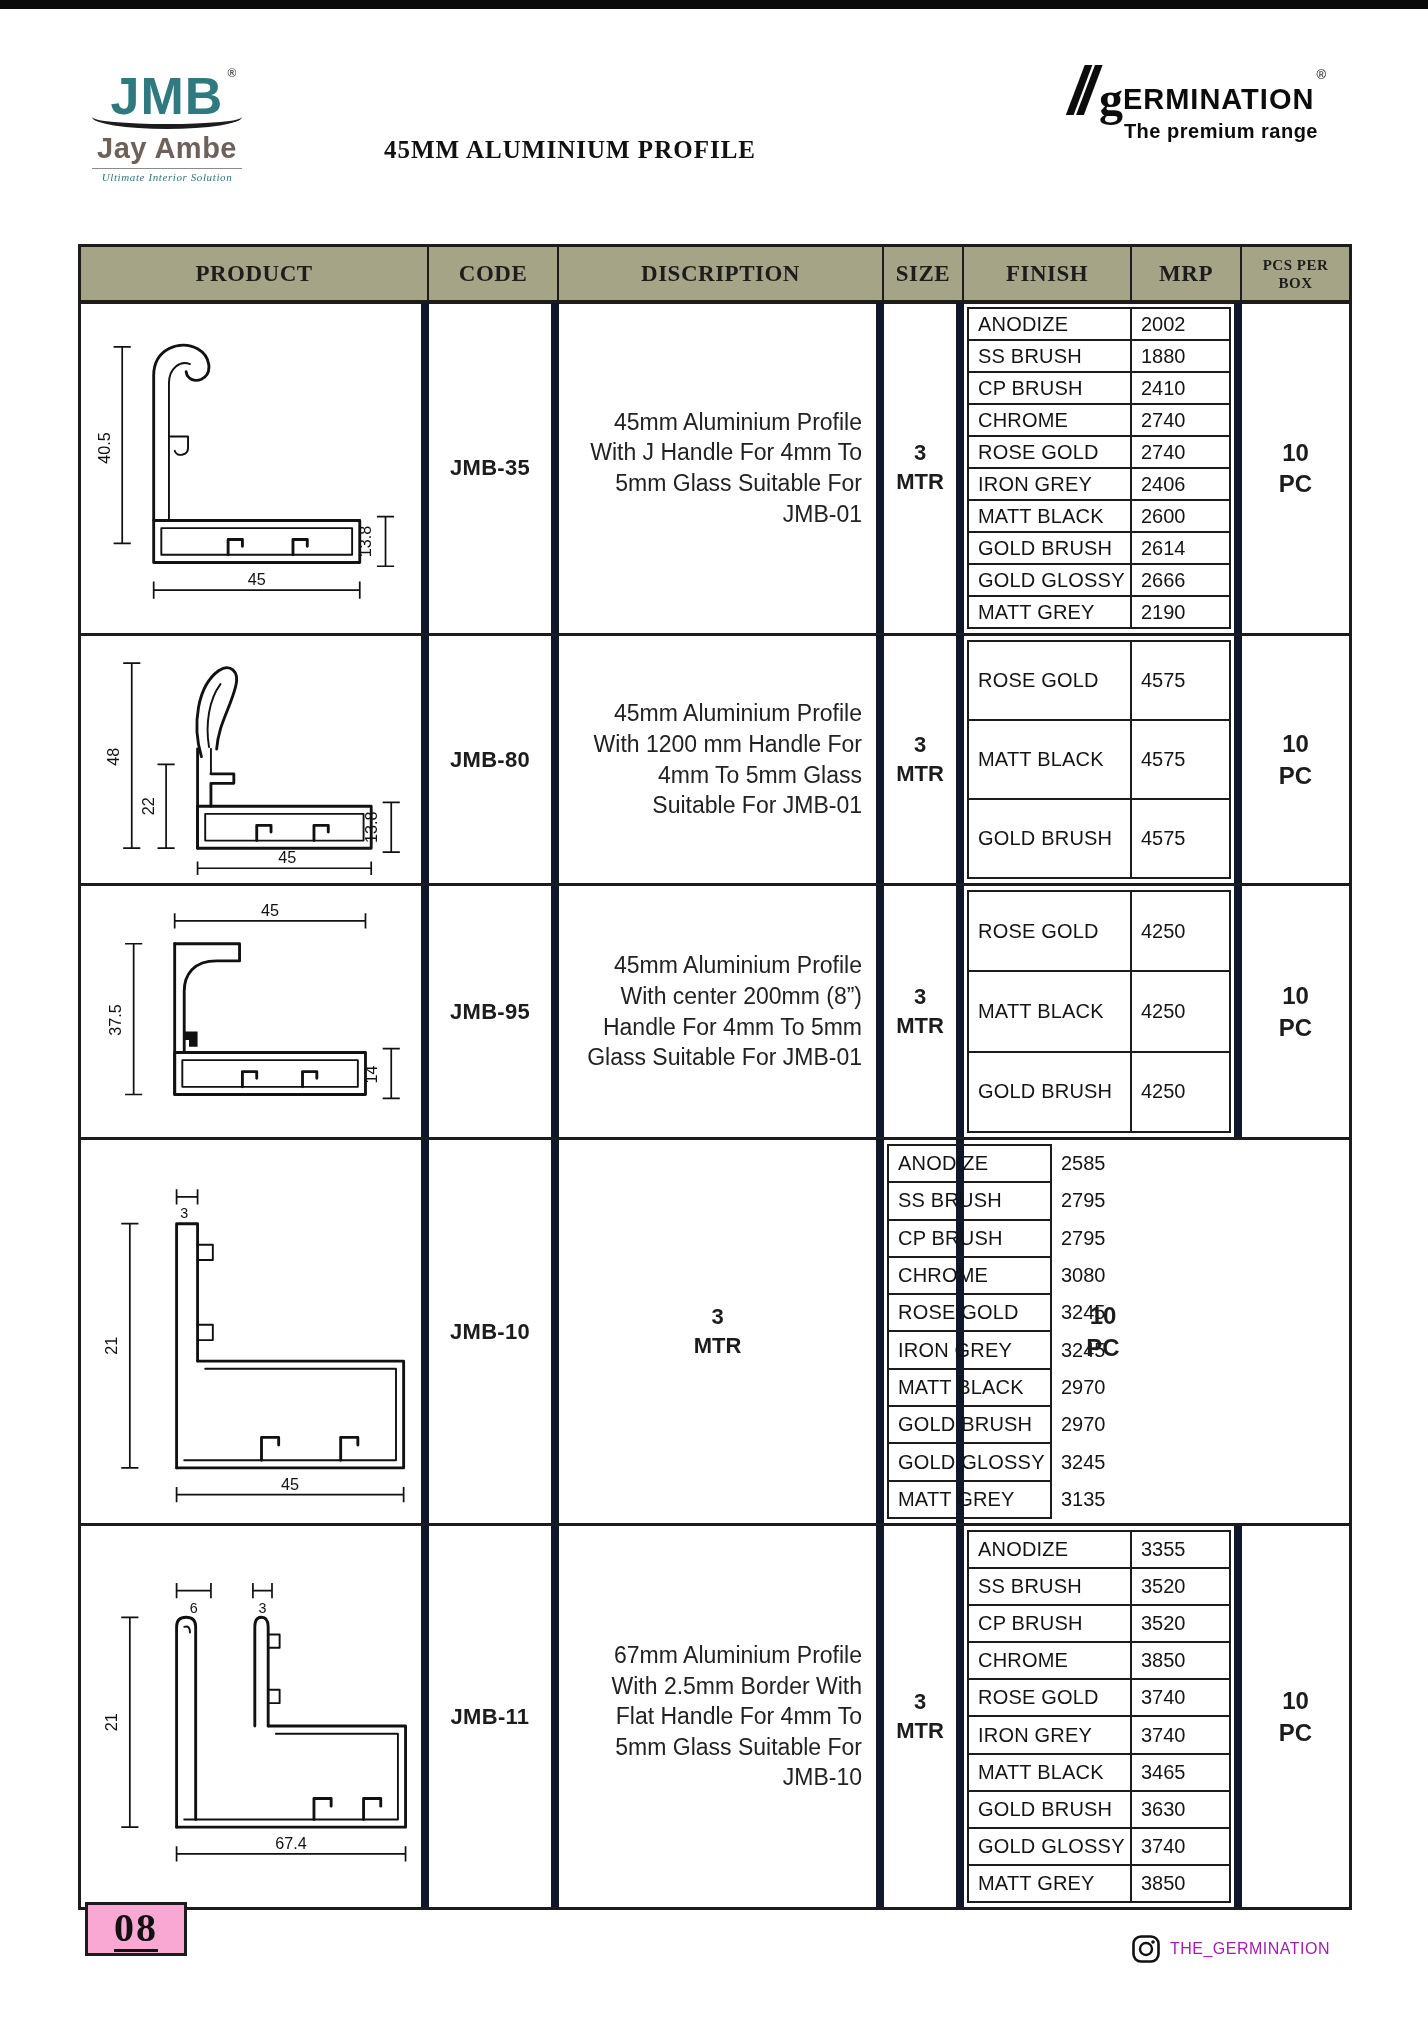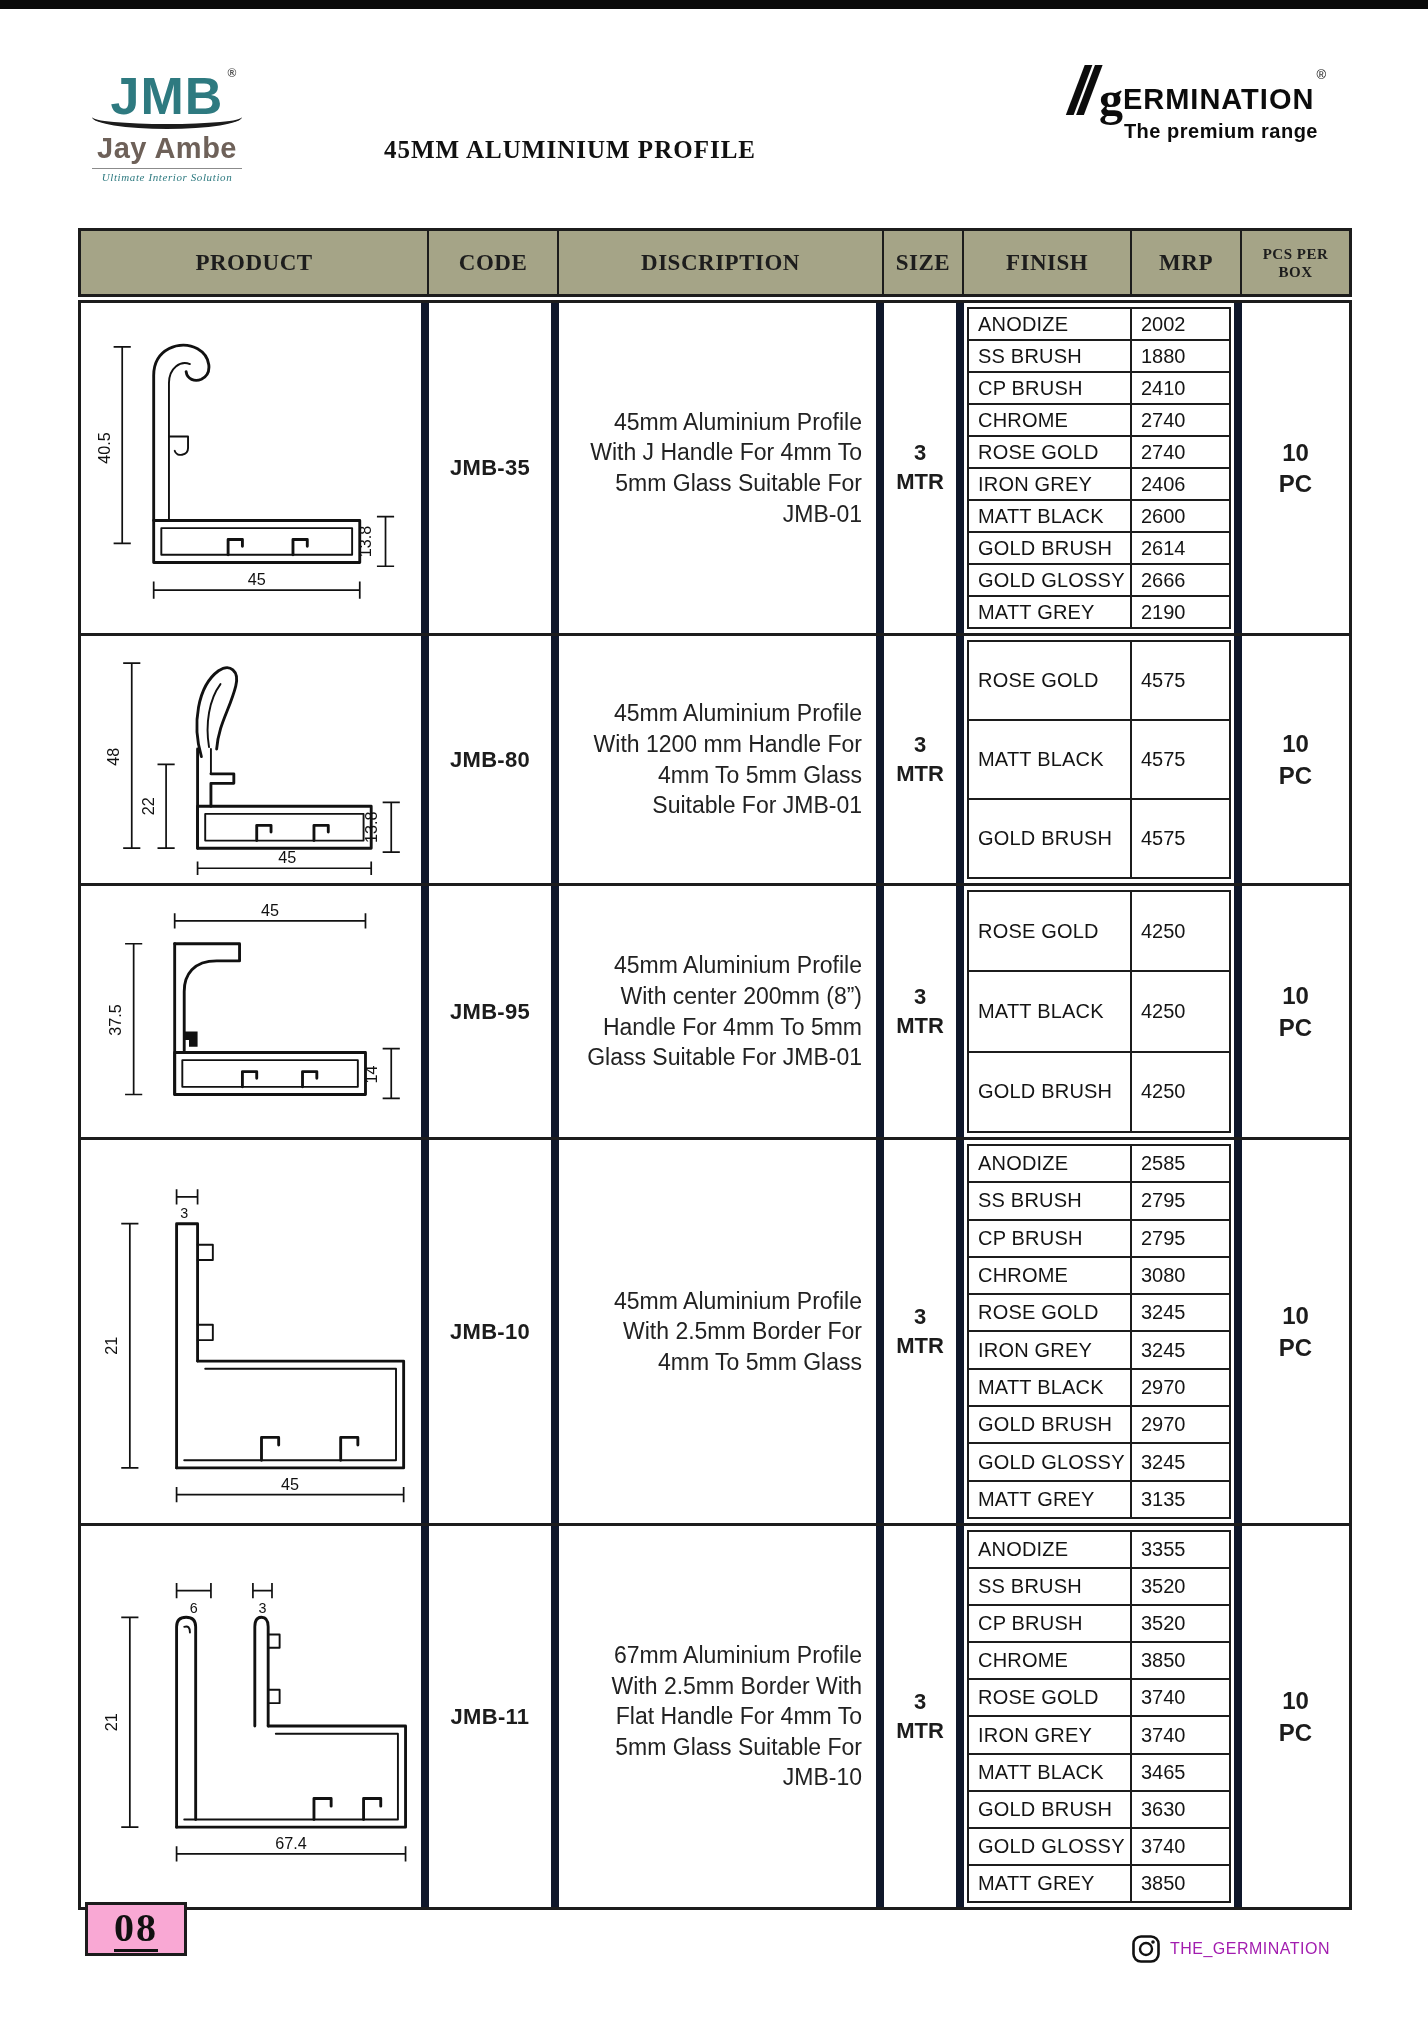--- a/index.html
+++ b/index.html
@@ -20,21 +20,21 @@
 
   .germ-logo { position:absolute; right:104px; top:66px; width:330px; text-align:right; }
   .germ-top { display:flex; justify-content:flex-end; align-items:flex-end; }
   .germ-slashes { font-size:66px; font-weight:bold; font-style:italic; letter-spacing:-8px; line-height:0.75; color:#0c0c0c; margin-right:10px; }
   .germ-g { font-size:48px; font-weight:bold; line-height:0.7; color:#0c0c0c; font-family:"Liberation Serif",serif; }
   .germ-rest { font-size:29px; font-weight:bold; letter-spacing:1px; color:#0c0c0c; }
   .germ-reg { font-size:13px; position:relative; top:-34px; left:2px; color:#0c0c0c; }
   .germ-tagline { margin-top:4px; font-size:20px; font-weight:bold; color:#0c0c0c; letter-spacing:0.5px; padding-right:6px; }
 
   
-  .thead { position:absolute; left:78px; top:228px; width:1274px; height:69px; background:#a5a487; border:3px solid #1c1c1c; display:grid; grid-template-columns:348px 130px 325px 80px 168px 110px auto; }
+  .thead { position:absolute; left:78px; top:244px; width:1274px; height:60px; background:#a5a487; border:3px solid #1c1c1c; display:grid; grid-template-columns:348px 130px 325px 80px 168px 110px auto; }
   .thead .hcell { display:flex; align-items:center; justify-content:center; text-align:center; border-right:2px solid #1c1c1c; font-family:"Liberation Serif",serif; font-weight:bold; font-size:23px; color:#1d1d1d; letter-spacing:0.5px; }
   .thead .hcell:last-child { border-right:none; }
   .thead .hcell.small { font-size:15px; line-height:1.2; padding:0 10px; }
 
   
   .tbody { position:absolute; left:78px; top:300px; width:1274px; border:3px solid #1c1c1c; }
   .trow { display:grid; grid-template-columns:348px 130px 325px 80px 278px auto; border-top:3px solid #1c1c1c; }
   .trow:first-child { border-top:none; }
   .cell { border-right:8px solid #0f172a; display:flex; align-items:center; justify-content:center; }
   .cell:last-child { border-right:none; }
@@ -292,21 +292,20 @@
           <path class="prof2" d="M118,182 H134 V198 H118"></path>
           <path class="prof" d="M118,220 H334 V332 H96"></path>
           <path class="prof2" d="M126,228 H326 V324 H104"></path>
           <path class="prof" d="M185,324 V300 H203 V308"></path>
           <path class="prof" d="M268,324 V300 H286 V308"></path>
           <path class="dim" d="M96,352 V368 M96,360 H334 M334,352 V368"></path>
           <text class="dimtxt" x="215" y="355" text-anchor="middle">45</text>
         </svg>
       </div>
       <div class="cell code">JMB-10</div>
-      <div class="cell desc">45mm Aluminium Profile With 2.5mm Border For 4mm To 5mm Glass</div>
       <div class="cell size">
         <span>3</span>
         <span>MTR</span>
       </div>
       <div class="cell finmrp">
         <table class="fin">
           <tbody>
               <tr>
                 <td class="fname">ANODIZE</td>
                 <td class="fmrp">2585</td>

